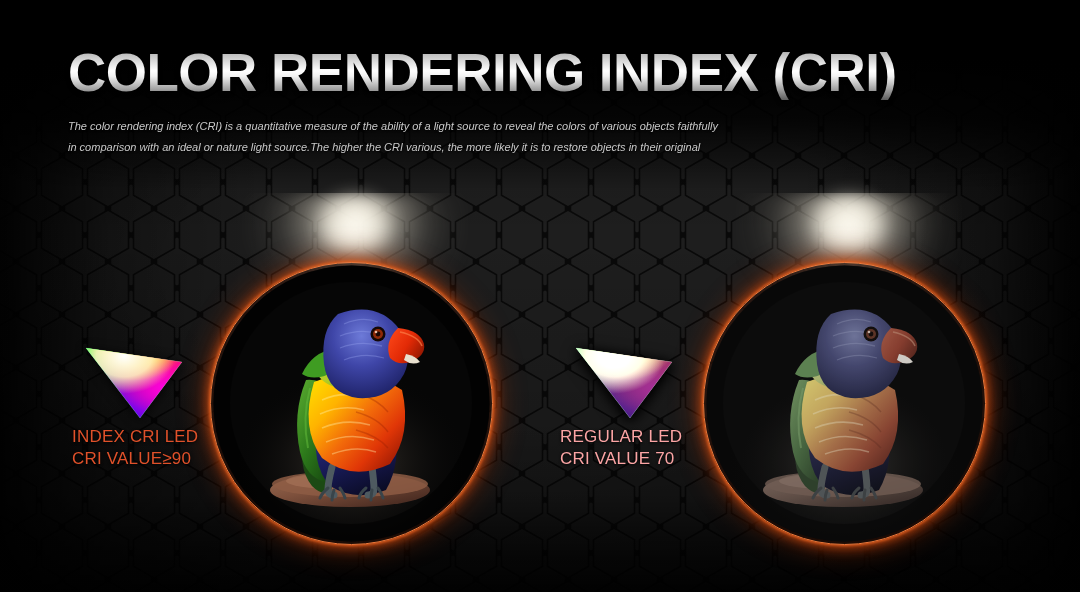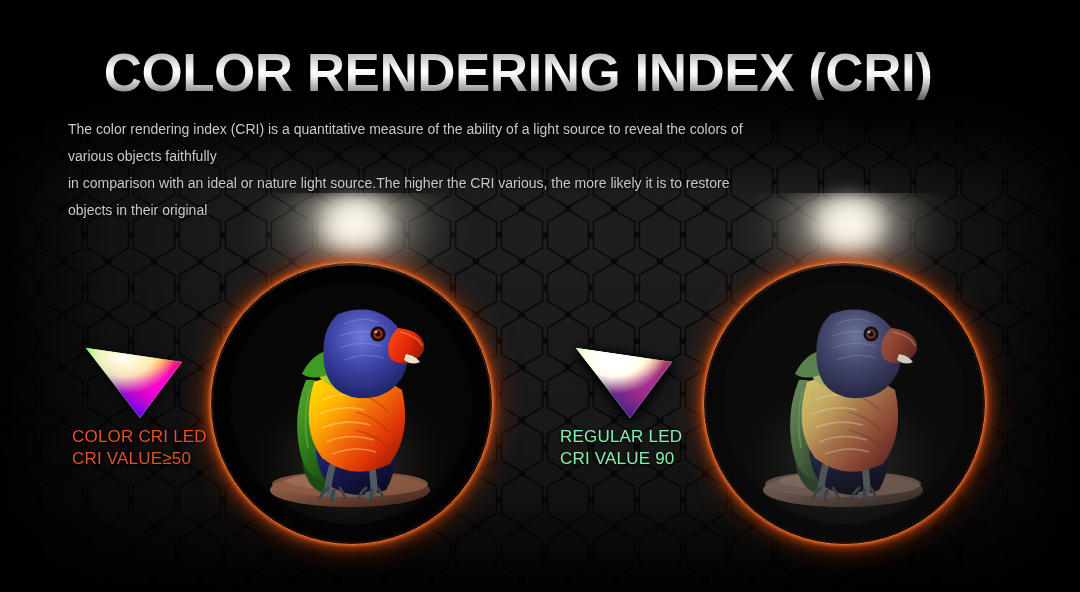--- a/index.html
+++ b/index.html
@@ -34,26 +34,26 @@
 
   
   .header { position:absolute; left:68px; top:46px; width:900px; z-index:6; }
   .title {
     font-size:53px; font-weight:bold; letter-spacing:-0.5px; line-height:1.02;
     background:linear-gradient(to bottom, #6a6a6a 0%, #bdbdbd 14%, #ffffff 46%, #f2f2f2 56%, #8e8e8e 86%, #5d5d5d 100%);
     -webkit-background-clip:text; background-clip:text;
     color:transparent; -webkit-text-fill-color:transparent;
     white-space:nowrap;
     filter:drop-shadow(0 2px 2px rgba(0,0,0,.9));
-    text-align:center;
   }
   .para {
     margin-top:16px; width:700px;
-    color:#c9c9c9; font-size:14px; line-height:1.92;
+    color:#c9c9c9; font-size:11px; line-height:1.92;
     text-shadow:0 1px 2px rgba(0,0,0,.9);
+    font-style:italic;
   }
   .para p { margin:0; }
 
   
   .spot { position:absolute; pointer-events:none; z-index:2; }
   .spot .cone {
     position:absolute; left:0; top:0; width:100%; height:100%;
     background:radial-gradient(ellipse 52% 42% at 50% 12%,
        rgba(255,250,238,0.92) 0%,
        rgba(252,245,228,0.66) 22%,
@@ -101,21 +101,21 @@
 
   
   .gamut { position:absolute; z-index:5; }
   .gamut svg { width:100%; height:100%; display:block;
     filter:drop-shadow(0 2px 6px rgba(0,0,0,.85)); }
 
   
   .label { position:absolute; z-index:6; line-height:1.32; white-space:nowrap; }
   .label div { font-size:17px; letter-spacing:.2px; }
   .label-high { color:#e0512a; text-shadow:0 1px 3px rgba(0,0,0,.95); }
-  .label-reg  { color:#86efac; text-shadow:0 1px 3px rgba(0,0,0,.95); }
+  .label-reg  { color:#fca5a5; text-shadow:0 1px 3px rgba(0,0,0,.95); }
 </style>
 </head>
 <body>
 
 <div class="stage">
 
   <div class="hexgrid">
     <svg viewBox="0 0 1140 652" preserveAspectRatio="none" xmlns="http://www.w3.org/2000/svg">
       <defs>
         <pattern id="hexpat" width="46" height="53" patternUnits="userSpaceOnUse">
@@ -469,22 +469,22 @@
         <rect width="110" height="82" fill="url(#gR_r)"></rect>
         <rect width="110" height="82" fill="url(#gR_m)"></rect>
         <rect width="110" height="82" fill="url(#gR_y)"></rect>
         <rect width="110" height="82" fill="url(#gR_w)"></rect>
       </g>
       <path d="M8 10 L104 24 L62 80 Z" fill="none" stroke="rgba(255,255,255,.18)" stroke-width=".8"></path>
     </svg>
   </div>
 
   <div class="label label-high" style="left:72px; top:426px;">
-    <div>COLOR CRI LED</div>
-    <div>CRI VALUE≥50</div>
+    <div>INDEX CRI LED</div>
+    <div>CRI VALUE≥90</div>
   </div>
 
   <div class="label label-reg" style="left:560px; top:426px;">
     <div>REGULAR LED</div>
-    <div>CRI VALUE 90</div>
+    <div>CRI VALUE 70</div>
   </div>
 
 </div>
 
 </body></html>

